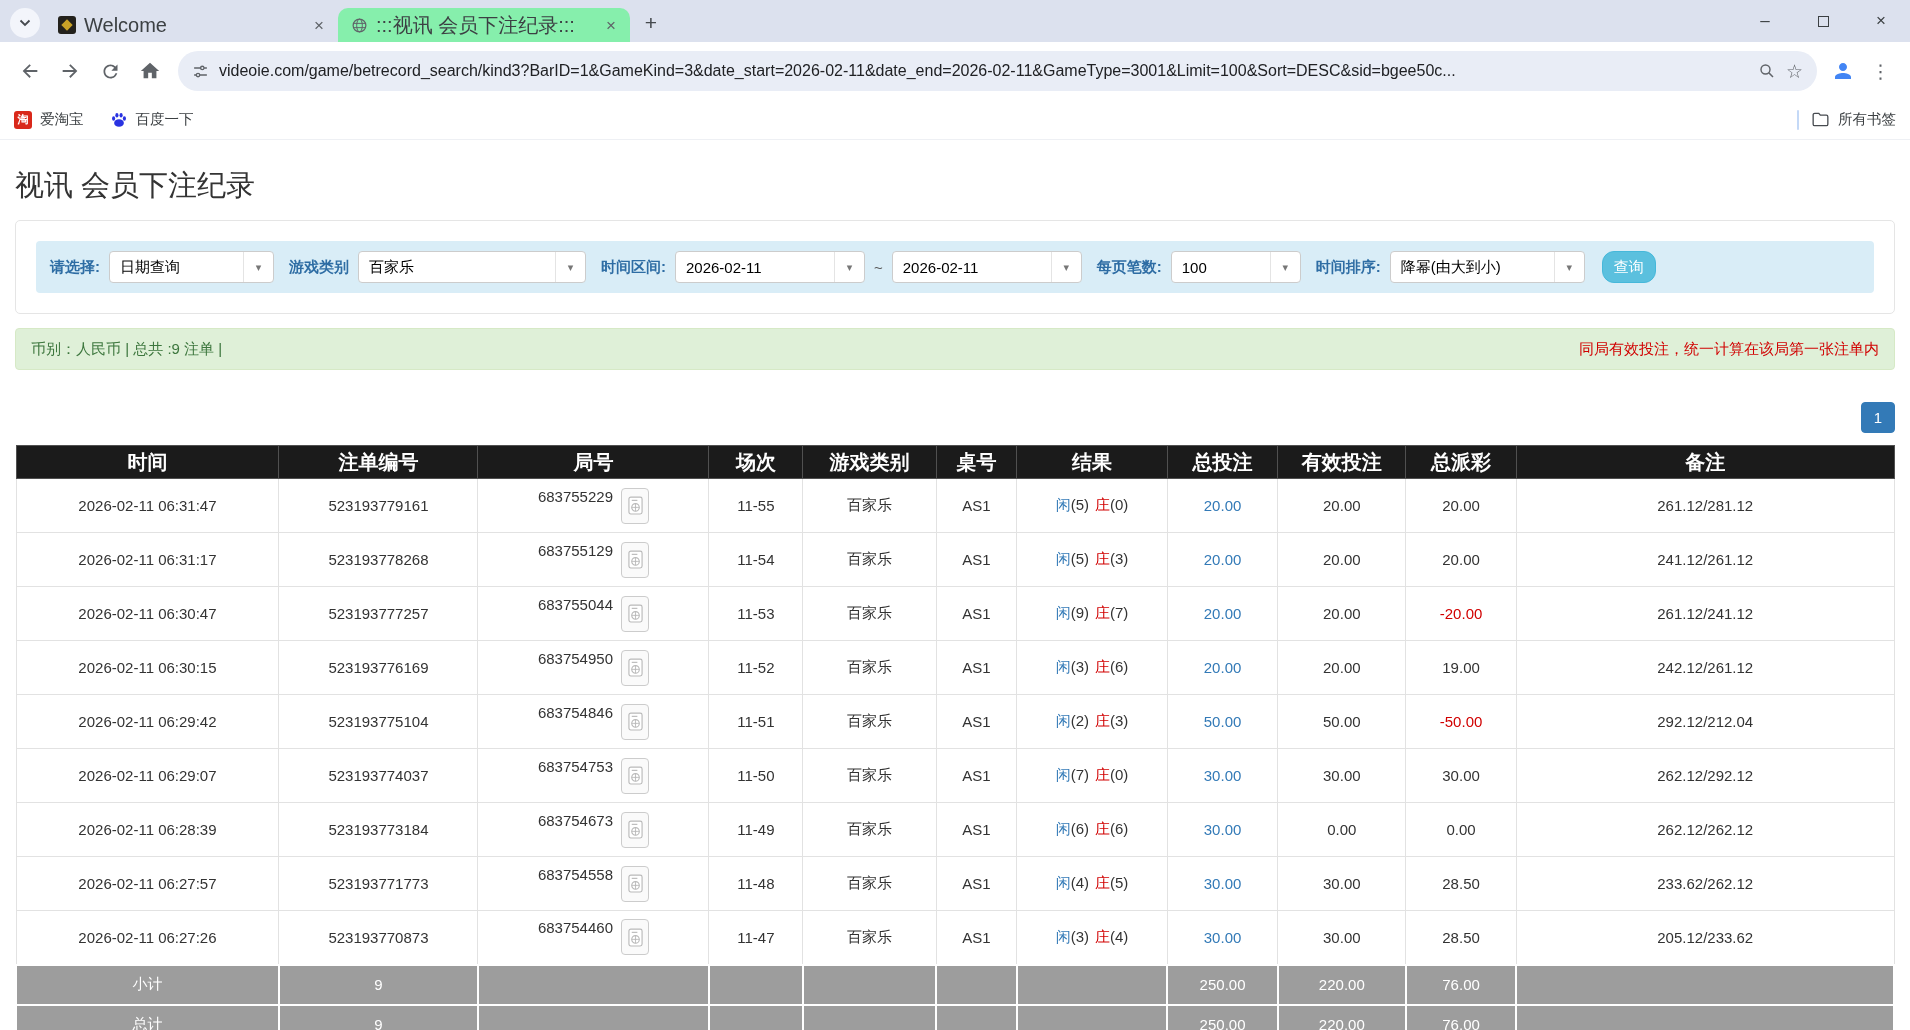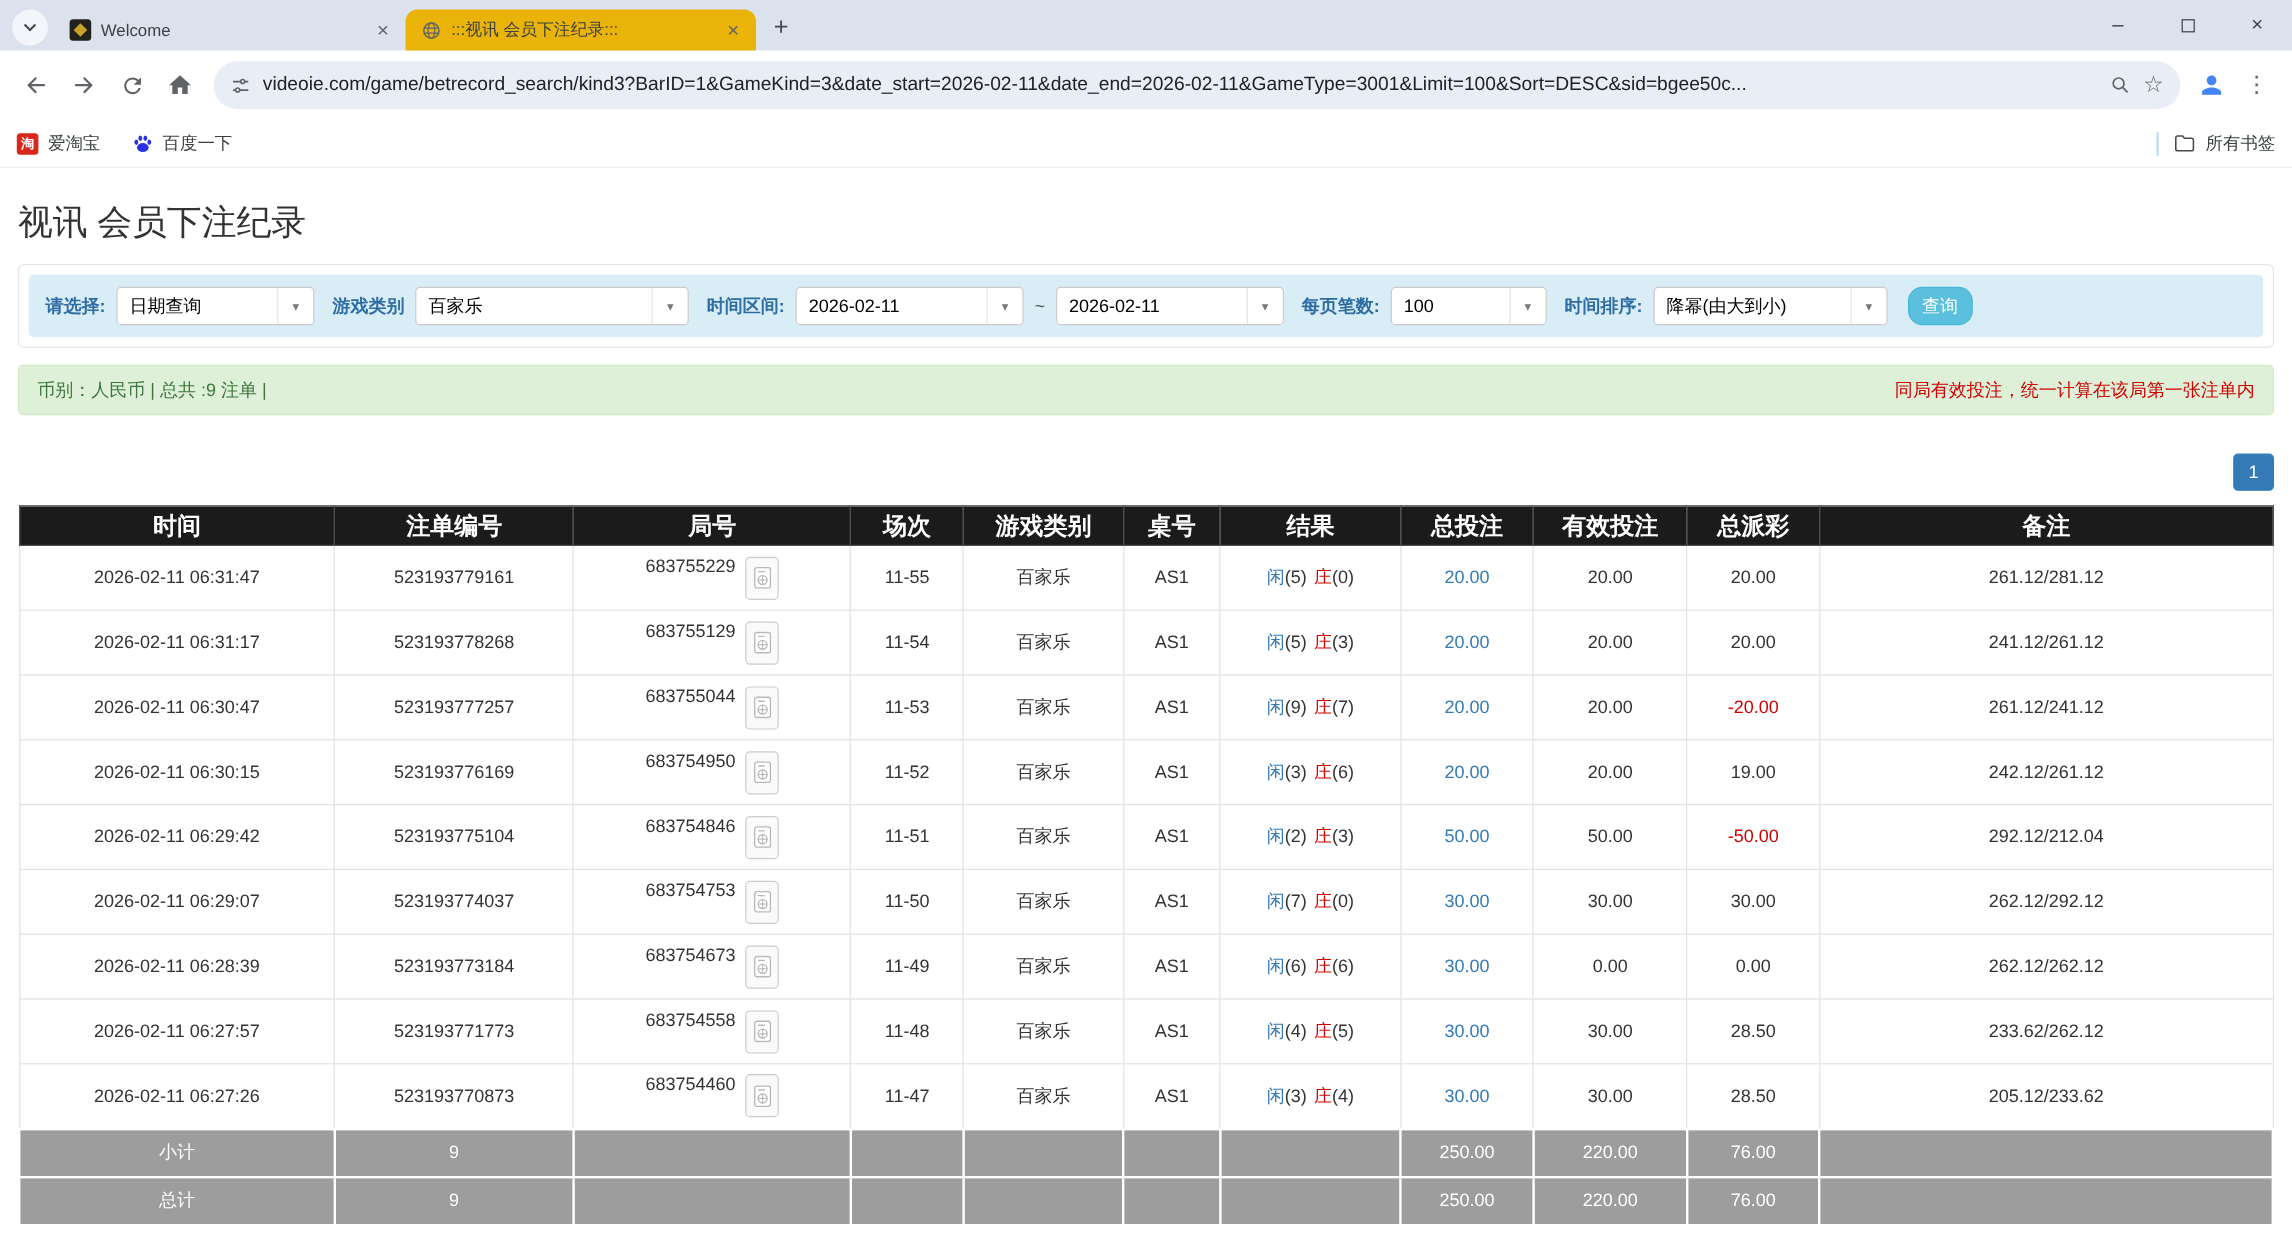--- a/index.html
+++ b/index.html
@@ -6,22 +6,22 @@
   html,body { width:1910px; height:1030px; overflow:hidden; background:#fff;
     font-family:"Liberation Sans", sans-serif; }
 
   
   .tabstrip { height:42px; background:#dce1ee; display:flex; align-items:flex-end;
     padding-left:10px; position:relative; }
   .tab-search-btn { width:30px; height:30px; margin:0 6px 4px 0; border:none; border-radius:50%;
     background:#f3f5fb; display:flex; align-items:center; justify-content:center; cursor:pointer; }
   .tab { height:34px; width:292px; display:flex; align-items:center; gap:8px;
     padding:0 10px 0 12px; border-radius:10px 10px 0 0; }
-  .tab.active { background:#eab308; }
-  .tab-title { flex:1; font-size:14px; color:#3c4043; white-space:nowrap;
+  .tab.active { background:#86efac; }
+  .tab-title { flex:1; font-size:20px; color:#3c4043; white-space:nowrap;
     overflow:hidden; text-overflow:ellipsis; text-align:left; }
   .tab-close { font-size:17px; color:#5f6368; line-height:1; padding:1px 4px; border-radius:50%; cursor:pointer; }
   .favicon { width:18px; height:18px; display:flex; align-items:center; justify-content:center; flex:0 0 18px; }
   .crest { background:#23211c; border-radius:3px; position:relative; }
   .crest::before { content:""; width:8px; height:8px; background:#c9a227; transform:rotate(45deg); display:block; }
   .new-tab-btn { width:30px; height:30px; margin:0 0 4px 6px; border:none; background:transparent;
     font-size:21px; color:#45494e; cursor:pointer; }
   .win-controls { position:absolute; right:0; top:0; height:42px; display:flex; }
   .win-btn { width:58px; height:100%; display:flex; align-items:center; justify-content:center;
     color:#3c4043; font-size:17px; cursor:pointer; }
@@ -42,21 +42,21 @@
   .bm-item { display:flex; align-items:center; gap:8px; font-size:14.5px; color:#3c4043; cursor:pointer; }
   .tb-fav { width:18px; height:18px; background:#d9281a; border-radius:3px; color:#fff;
     font-size:11px; display:flex; align-items:center; justify-content:center; font-weight:bold; }
   .bm-right { margin-left:auto; display:flex; align-items:center; gap:12px; }
   .bm-sep { width:2px; height:20px; background:#c4d9f7; border-radius:1px; }
 
   
   .page { padding:0 15px; }
   .page-title { margin-top:26px; font-size:29px; font-weight:400; color:#333; }
 
-  .filter-panel { margin-top:14px; border:1px solid #e5e5e5; border-radius:5px; padding:8px; }
+  .filter-panel { margin-top:14px; border:1px solid #e5e5e5; border-radius:5px; padding:20px; }
   .filter-bar { background:#d9edf7; border-radius:4px; display:flex; align-items:center;
     padding:10px 14px; gap:9px; }
   .flabel { color:#2e6da4; font-weight:bold; font-size:15px; white-space:nowrap; margin-left:6px; }
   .dropdown { background:#fff; border:1px solid #ccc; border-radius:4px; height:32px;
     display:flex; align-items:center; overflow:hidden; cursor:pointer; }
   .dropdown .val { padding:0 10px; font-size:15px; color:#000000; flex:1; white-space:nowrap; text-align:left; }
   .dropdown .arr { width:30px; align-self:stretch; display:flex; align-items:center;
     justify-content:center; border-left:1px solid #e4e4e4; color:#777; font-size:11px; }
   .w165{width:165px}.w228{width:228px}.w190{width:190px}.w130{width:130px}.w195{width:195px}
   .tilde { color:#555; font-size:15px; }

